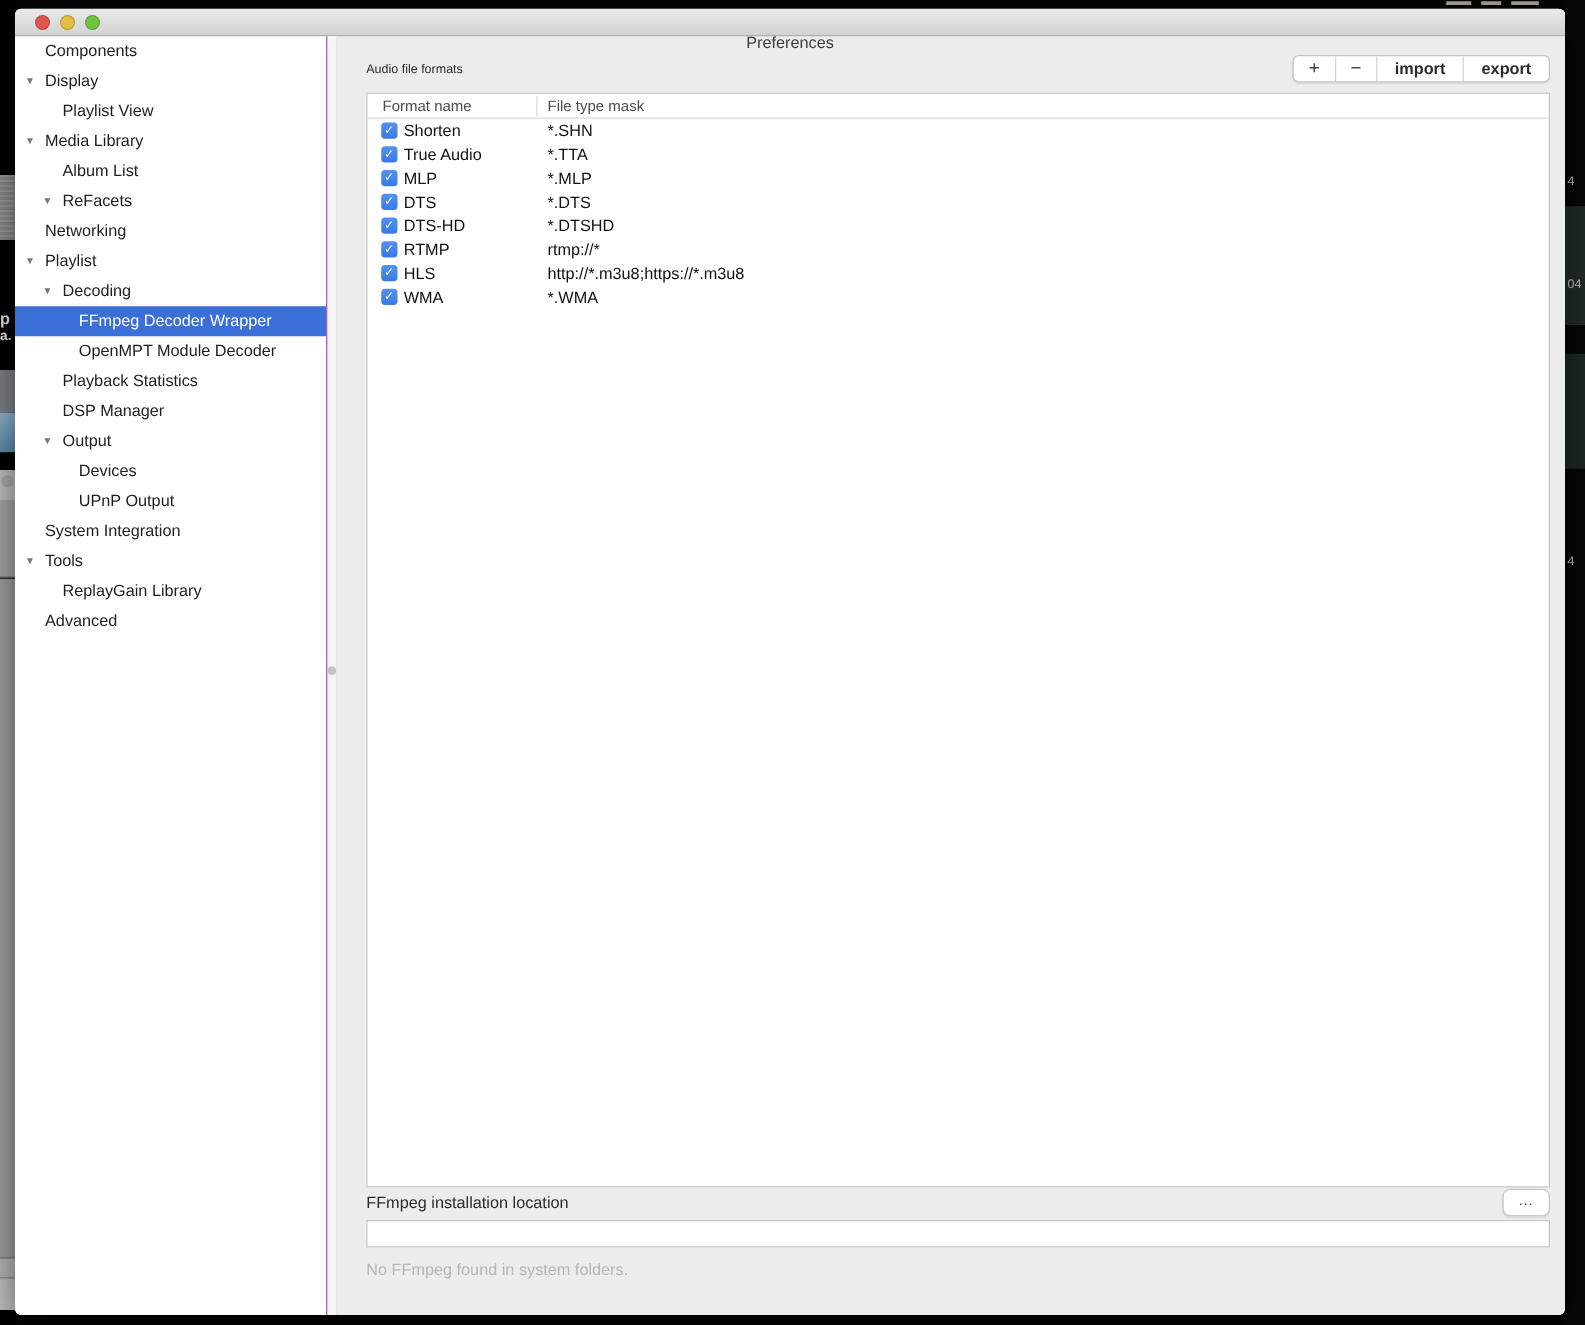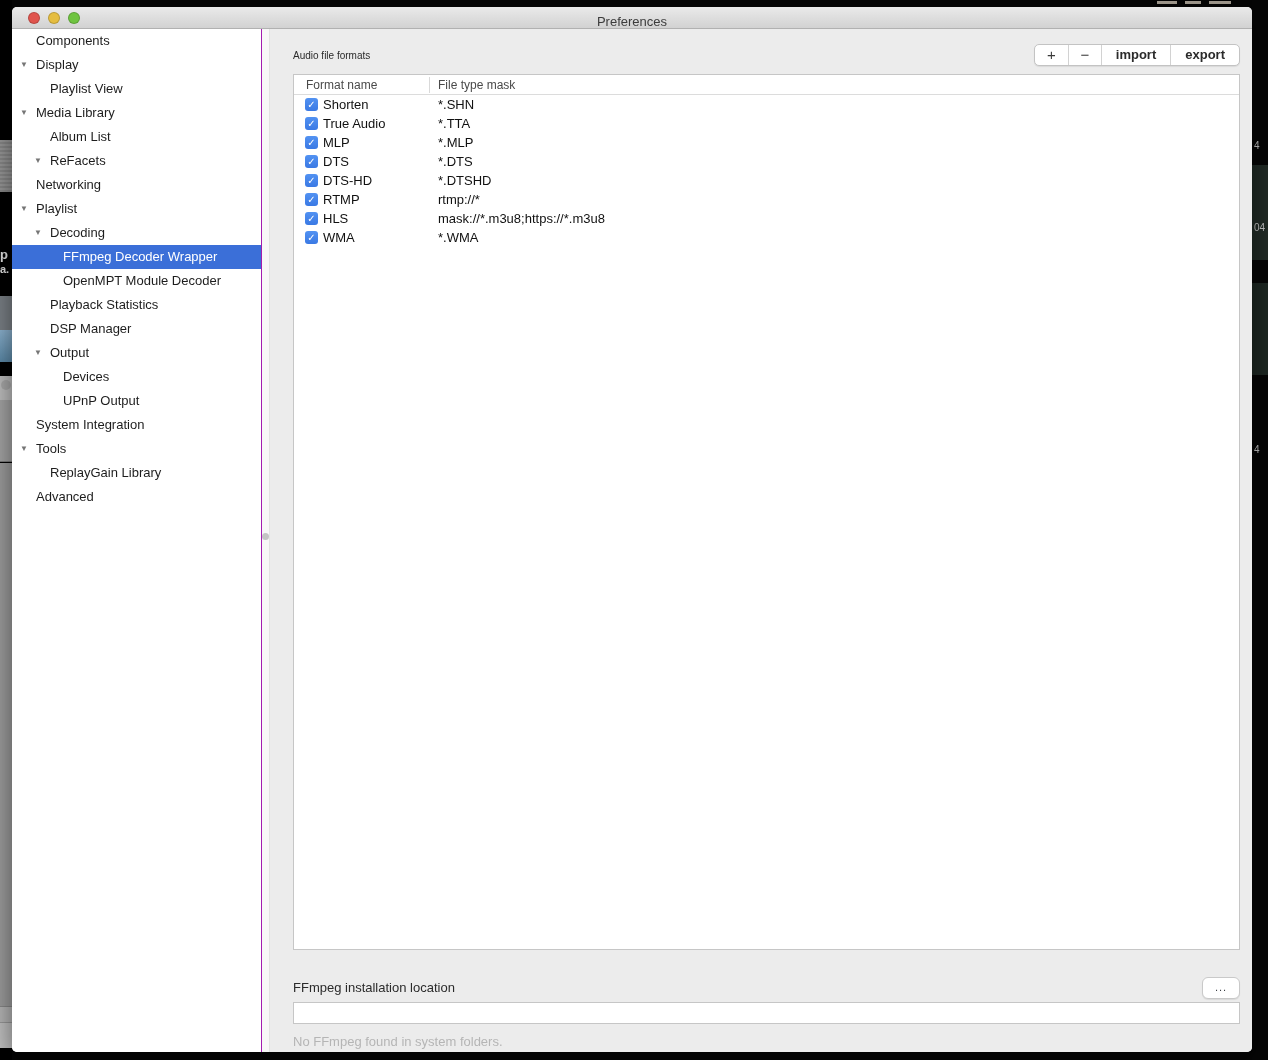--- a/index.html
+++ b/index.html
@@ -46,21 +46,21 @@
     background:#ececec; border-radius:5px; overflow:hidden; z-index:2;
     display:flex; flex-direction:column;
     box-shadow:0 10px 30px rgba(0,0,0,.55);
   }
   .titlebar {
     height:22px; flex:0 0 22px; position:relative;
     background:linear-gradient(#eaeaea,#d2d2d2);
     border-bottom:1px solid #b1b1b1;
   }
   .titlebar .title {
-    position:absolute; left:0; right:0; top:4px; line-height:22px;
+    position:absolute; left:0; right:0; top:16px; line-height:22px;
     text-align:center; font-size:13px; color:#3c3c3c;
   }
   .lights { position:absolute; left:16px; top:5px; display:flex; gap:8px; }
   .light { width:12px; height:12px; border-radius:50%; border:1px solid rgba(0,0,0,.18); }
 
   .win-body { flex:1; display:flex; min-height:0; }
 
   
   .sidebar {
     width:250px; flex:0 0 250px; background:#fff;
@@ -112,21 +112,21 @@
   .cb {
     position:absolute; left:11px; top:3px; width:13px; height:13px;
     border-radius:3px; background:#d9d9d9; color:#fff; font-size:10px;
     line-height:13px; text-align:center;
   }
   .cb.on { background:linear-gradient(#5292f2,#3a79e4); }
   .fname { position:absolute; left:29px; line-height:19px; color:#111; }
   .fmask { position:absolute; left:144px; line-height:19px; color:#111; }
 
   
-  .loc-row { margin-top:26px; height:23px; flex:0 0 23px; display:flex; justify-content:space-between; align-items:center;gap:22px; }
+  .loc-row { margin-top:0; height:23px; flex:0 0 23px; display:flex; justify-content:space-between; align-items:center;gap:22px; }
   .loc-label { font-size:13px; color:#2b2b2b; }
   .browse-btn {
     width:38px; height:22px; background:#fff; border:1px solid #c9c9c9;
     border-radius:6px; font-size:11px; letter-spacing:1px; color:#3c3f45;
     line-height:19px; text-align:center; box-shadow:0 1px 1px rgba(0,0,0,.08); cursor:default;
   }
   .path-input {
     margin-top:3px; height:22px; flex:0 0 22px; width:100%;
     background:#fff; border:1px solid #c6c6c6; font-size:13px; padding:0 5px;
     font-family:"Liberation Sans","DejaVu Sans",sans-serif; outline:none;
@@ -294,21 +294,21 @@
               <span class="fmask">*.DTSHD</span>
             </div>
             <div class="trow">
               <span class="cb on">✓</span>
               <span class="fname">RTMP</span>
               <span class="fmask">rtmp://*</span>
             </div>
             <div class="trow">
               <span class="cb on">✓</span>
               <span class="fname">HLS</span>
-              <span class="fmask">mask://*.m3u8;https://*.m3u8</span>
+              <span class="fmask">http://*.m3u8;https://*.m3u8</span>
             </div>
             <div class="trow">
               <span class="cb on">✓</span>
               <span class="fname">WMA</span>
               <span class="fmask">*.WMA</span>
             </div>
           </div>
       </div>
 
       <div class="loc-row">

